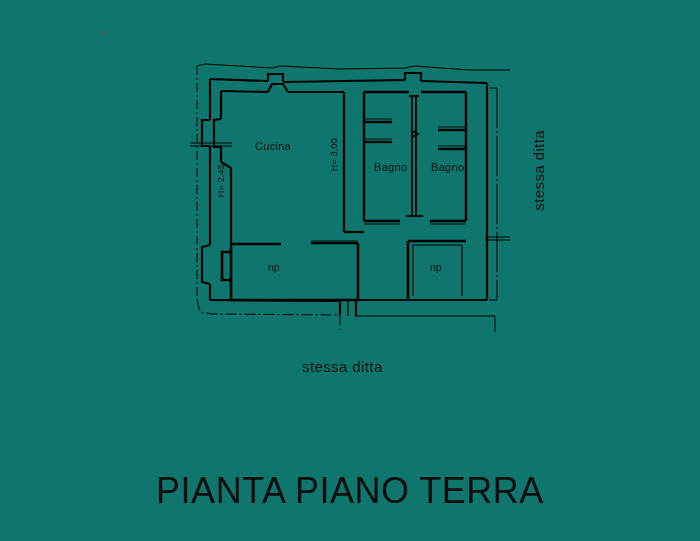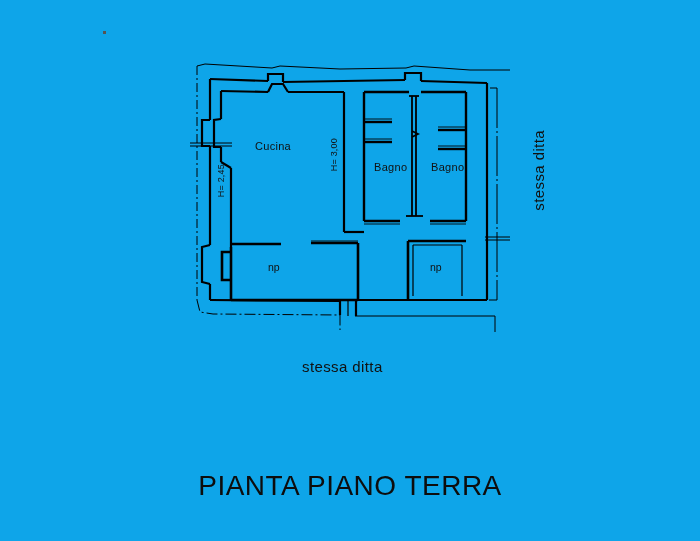--- a/index.html
+++ b/index.html
@@ -4,21 +4,21 @@
 <style>
   html, body {
     margin: 0;
     padding: 0;
     background: #ffffff;
   }
   #page {
     position: relative;
     width: 700px;
     height: 541px;
-    background: #0ea5e9;
+    background: #0f766e;
     overflow: hidden;
     font-family: "Liberation Sans", sans-serif;
     color: #000000;
   }
   #plan-svg {
     position: absolute;
     left: 0;
     top: 0;
     width: 700px;
     height: 541px;
@@ -99,21 +99,21 @@
     top: 358px;
     font-size: 15px;
     letter-spacing: 0.4px;
   }
   #plan-title {
     position: absolute;
     left: 0;
     right: 0;
     top: 470px;
     text-align: center;
-    font-size: 28px;
+    font-size: 36px;
     letter-spacing: 0.5px;
     color: #0d0d0d;
     font-family: "Liberation Sans", sans-serif;
   }
   #scan-dot {
     position: absolute;
     left: 103px;
     top: 31px;
     width: 3px;
     height: 3px;

